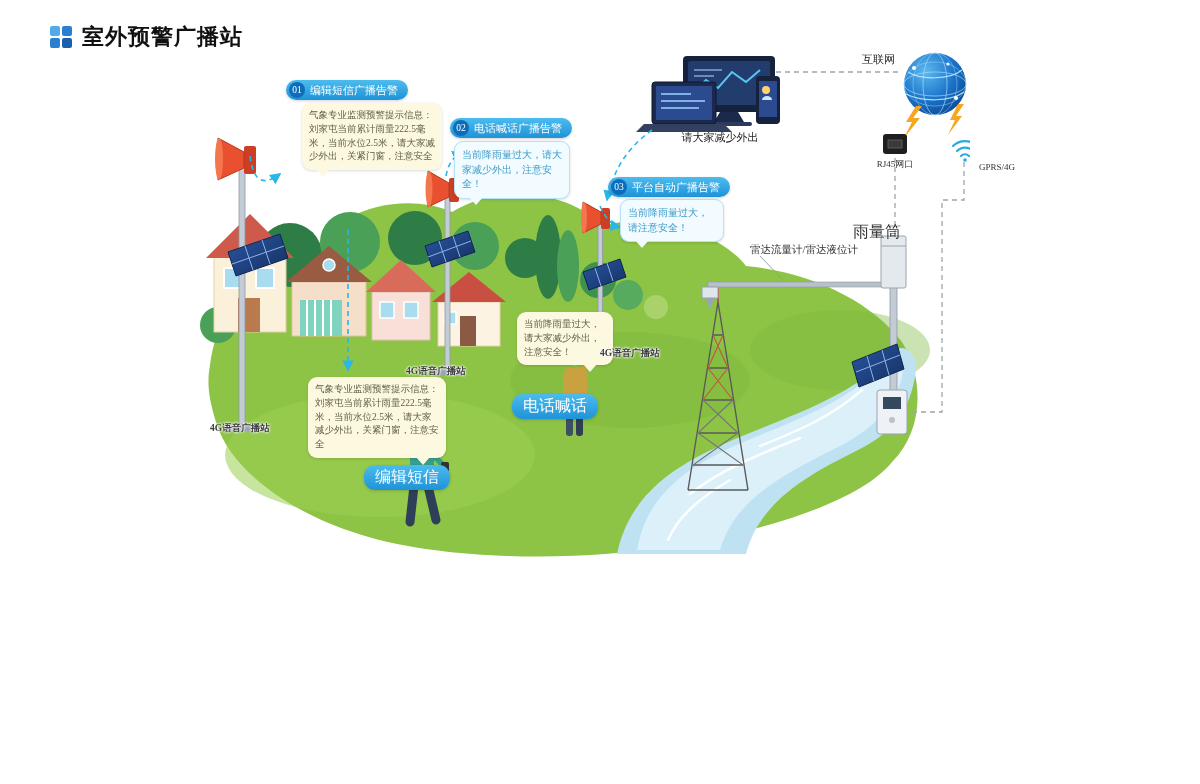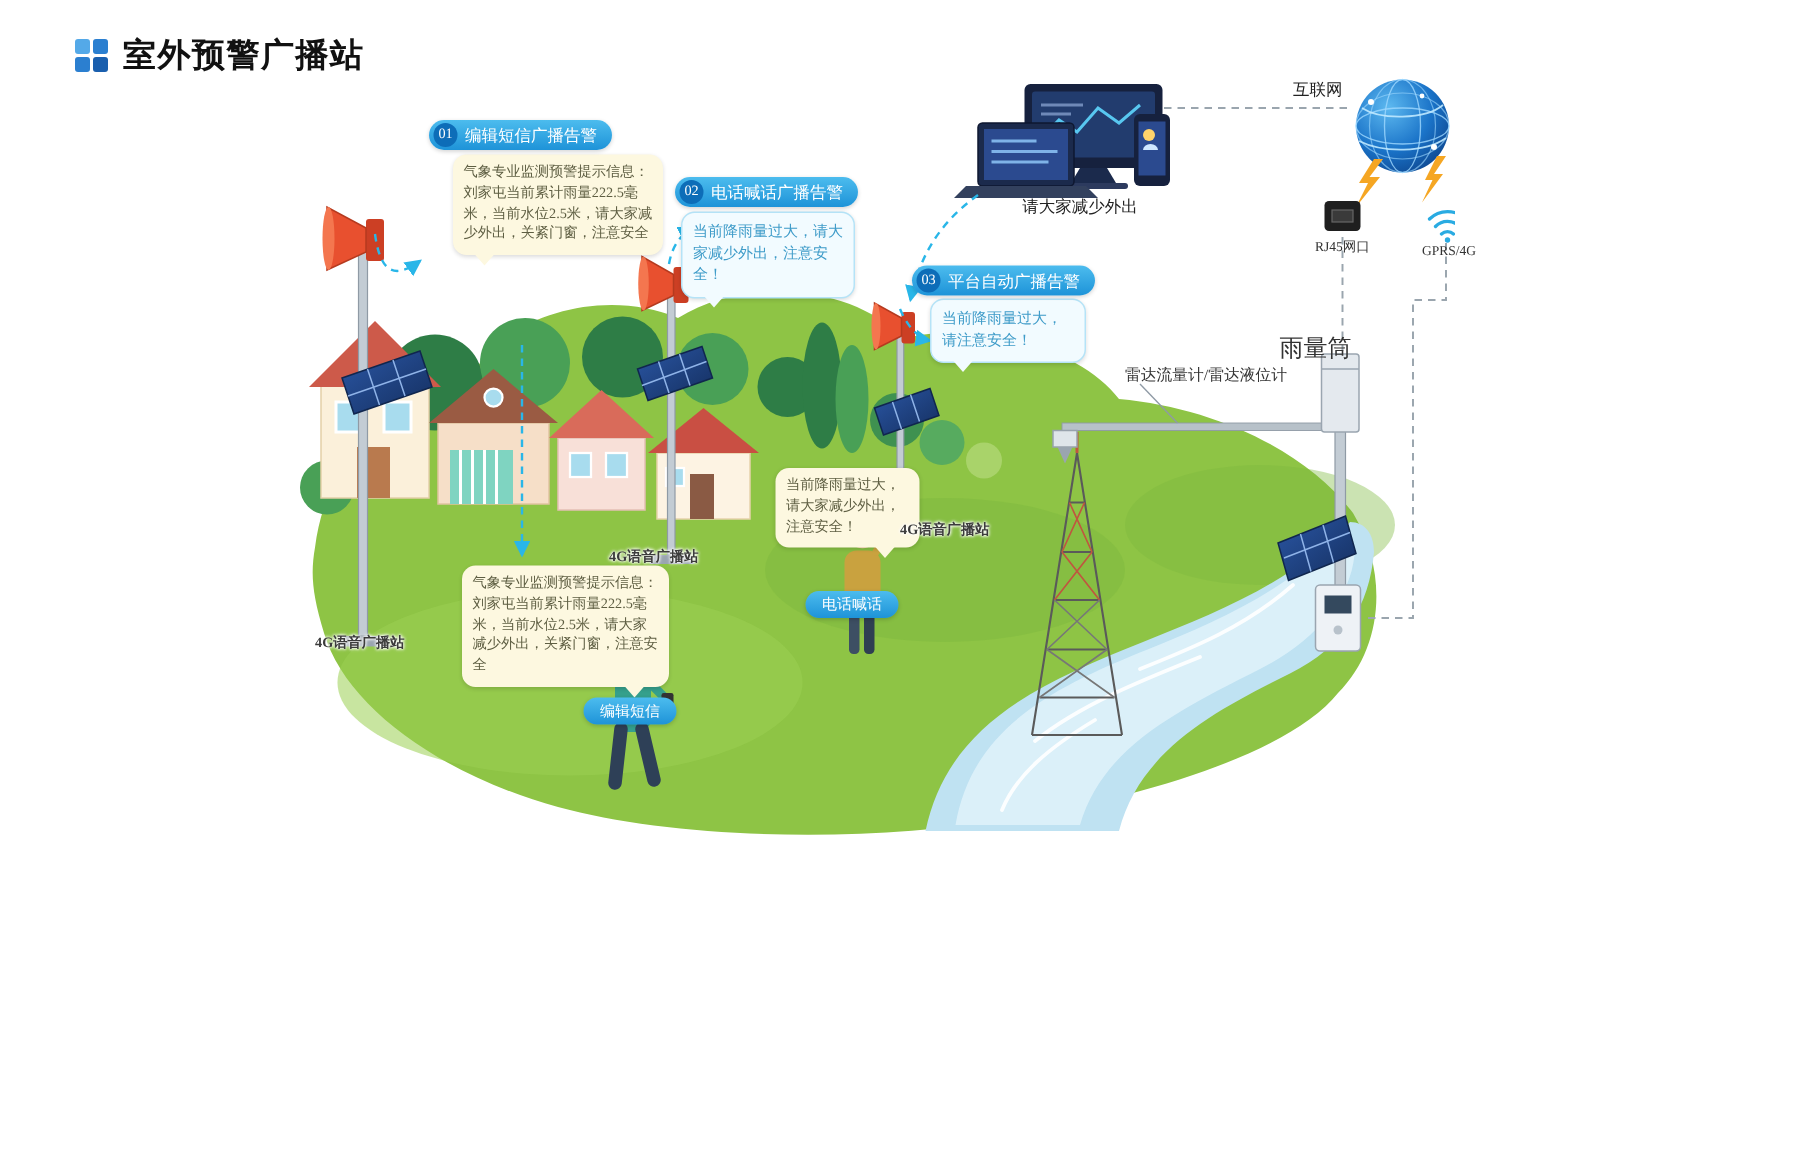--- a/index.html
+++ b/index.html
@@ -17,21 +17,21 @@
   
   .scene{position:absolute;left:200px;top:50px;width:770px;height:510px;}
   .scene > svg{position:absolute;left:0;top:0;}
 
   .pill{position:absolute;display:inline-flex;align-items:center;gap:5px;
         background:linear-gradient(180deg,#4cbcee,#1e93d8);color:#fff;border-radius:11px;
         padding:2px 9px;font-size:11px;white-space:nowrap;box-shadow:0 1px 3px rgba(0,0,0,.18);z-index:4;}
   .pill .num{background:#0d6db8;border-radius:50%;width:16px;height:16px;line-height:16px;
         text-align:center;font-size:9.5px;flex:0 0 16px;}
   .pill.pill-num{padding:2px 10px 2px 3px;}
-  .pill.small{font-size:10px;padding:2px 11px;margin-left:25px;}
+  .pill.small{font-size:16px;padding:2px 11px;}
 
   .bubble{position:absolute;border-radius:9px;padding:6px 7px;line-height:1.45;z-index:3;
           box-shadow:0 1px 3px rgba(0,0,0,.14);}
   .bubble-yellow{background:#fdf8e0;color:#5e5e42;font-size:9.5px;margin-left:20px;}
   .bubble-blue{background:#f2fbff;border:1px solid #b5e3f7;color:#3f9cc9;font-size:10px;}
   .tail-bl::after{content:"";position:absolute;left:14px;bottom:-7px;
       border-left:7px solid transparent;border-right:7px solid transparent;border-top:8px solid #fdf8e0;}
   .bubble-blue.tail-bl::after{border-top-color:#f2fbff;}
   .tail-br::after{content:"";position:absolute;right:16px;bottom:-7px;
       border-left:7px solid transparent;border-right:7px solid transparent;border-top:8px solid #fdf8e0;}
@@ -284,19 +284,19 @@
     <div class="pill small" style="left:312px;top:344px">电话喊话</div>
     <div class="pill small" style="left:164px;top:415px">编辑短信</div>
 
     <div class="map-label" style="left:10px;top:372px">4G语音广播站</div>
     <div class="map-label" style="left:206px;top:315px">4G语音广播站</div>
     <div class="map-label" style="left:400px;top:297px">4G语音广播站</div>
 
     <div class="device-label center" style="left:450px;top:80px;width:140px">请大家减少外出</div>
     <div class="device-label" style="left:662px;top:2px">互联网</div>
     <div class="device-label sm center" style="left:664px;top:108px;width:62px">RJ45网口</div>
-    <div class="device-label sm center" style="left:736px;top:112px;width:60px">GPRS/4G</div>
+    <div class="device-label sm center" style="left:767px;top:112px;width:60px">GPRS/4G</div>
     <div class="device-label sm" style="left:653px;top:172px;font-size:16px">雨量筒</div>
     <div class="device-label sm" style="left:550px;top:193px;font-size:10.5px">雷达流量计/雷达液位计</div>
   </div>
 
 
 </div>
 
 </body></html>

